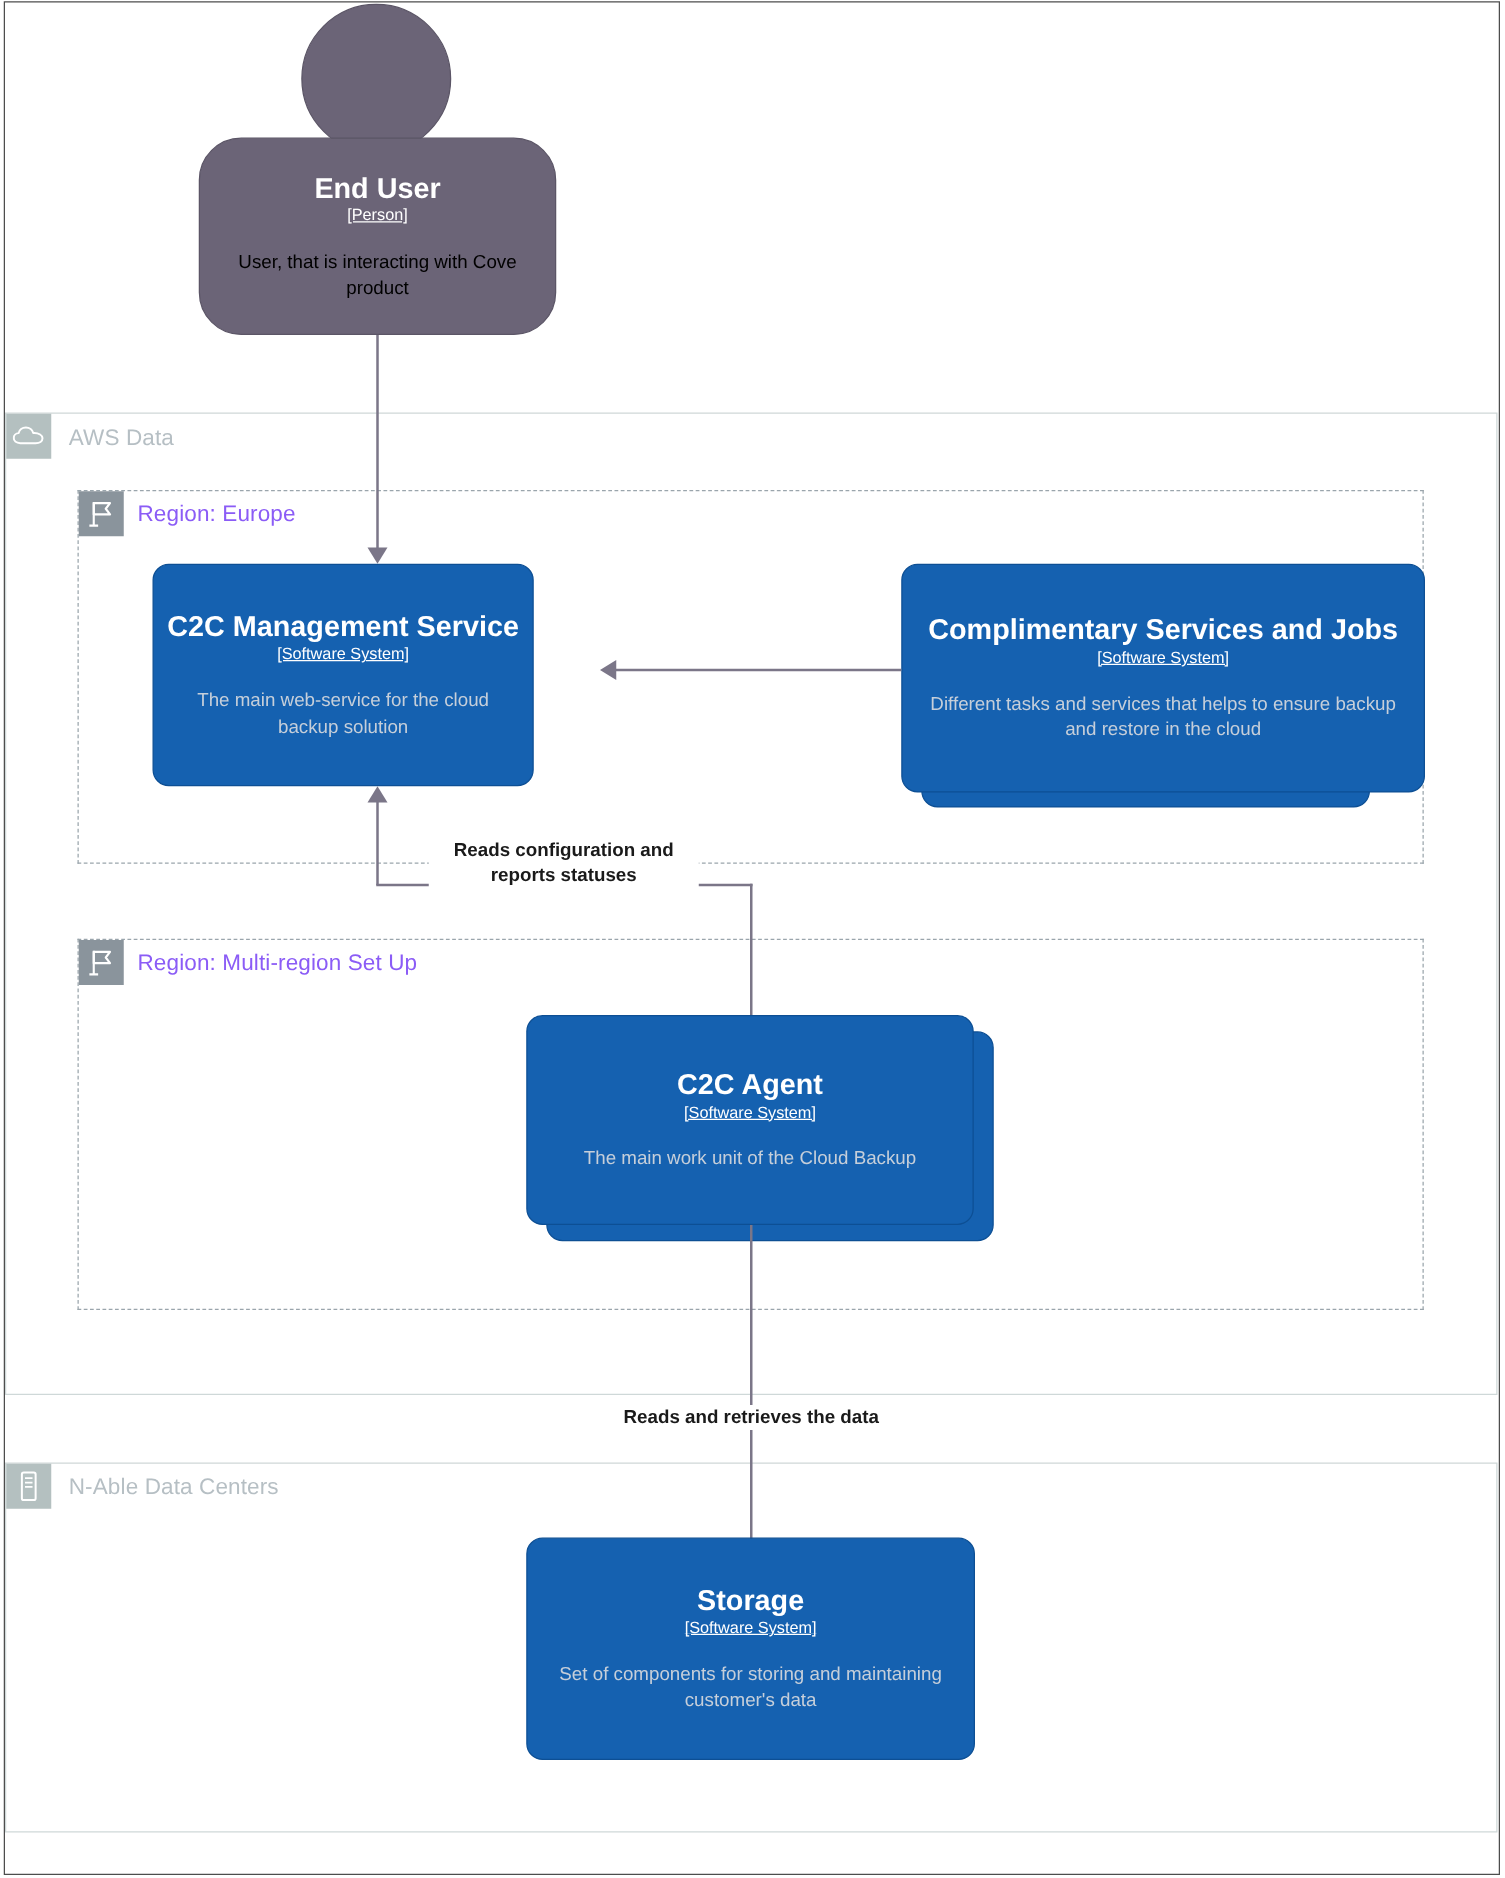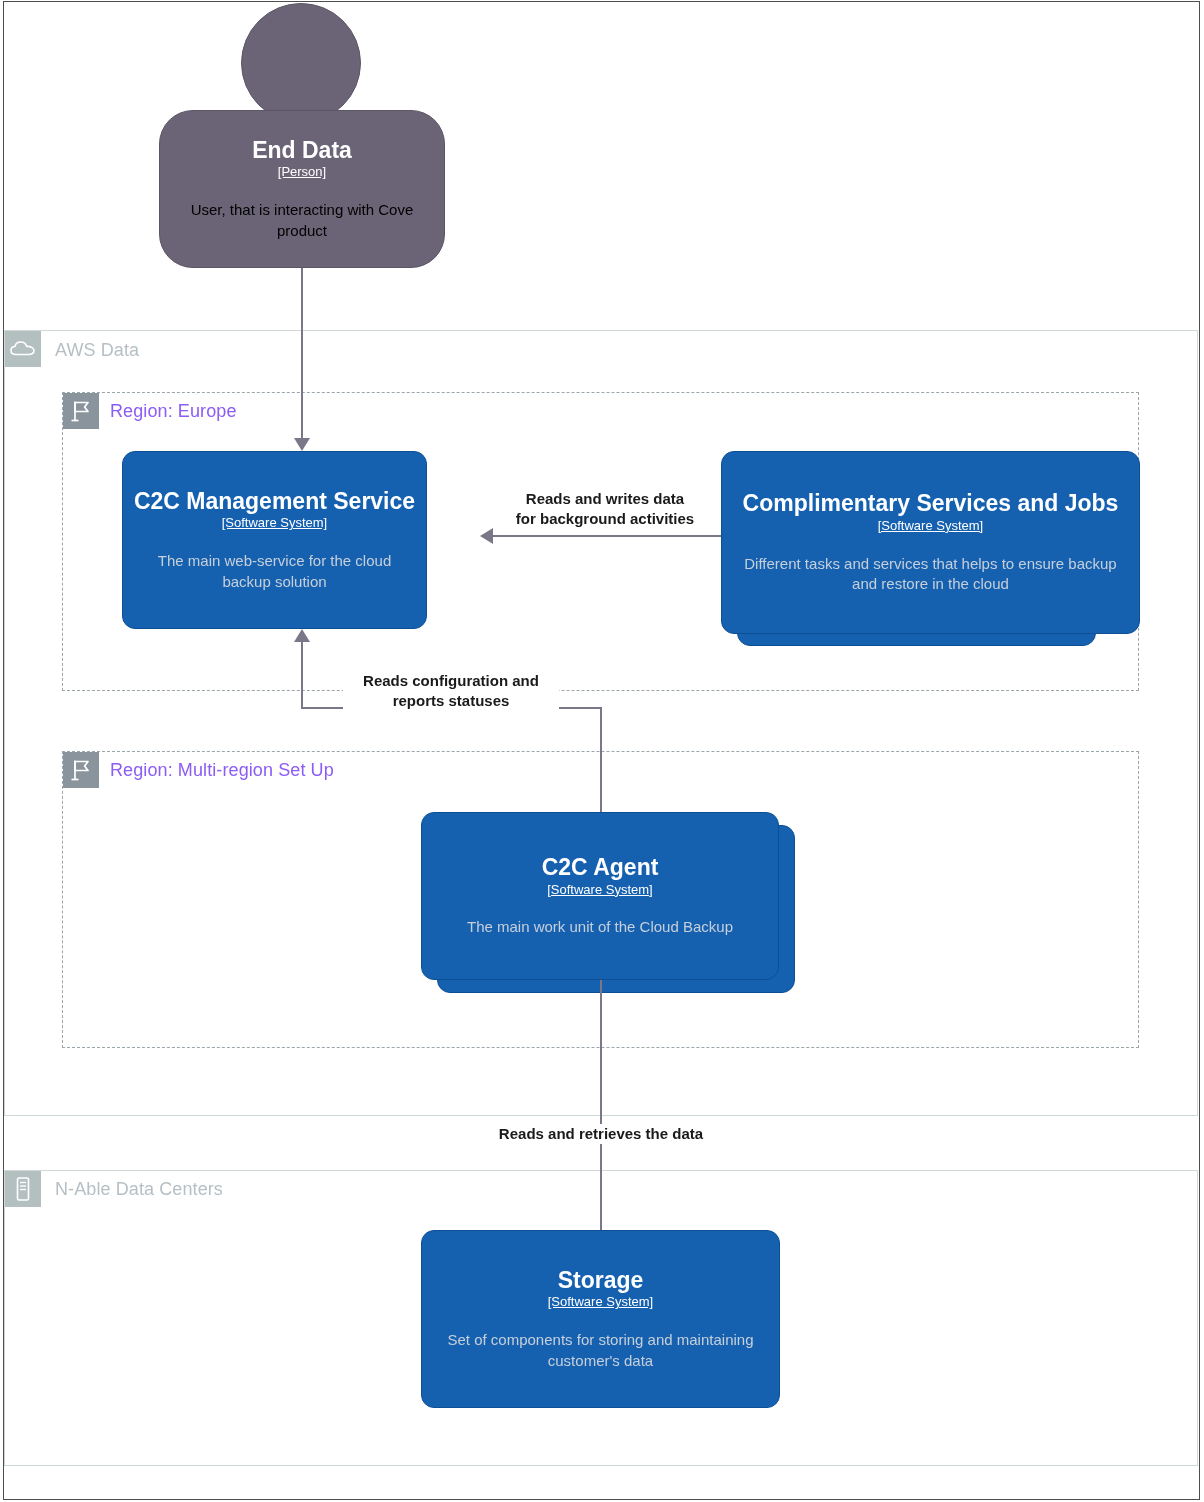--- a/index.html
+++ b/index.html
@@ -202,21 +202,21 @@
       <rect x="3.5" y="2" width="11" height="22" rx="1.5" fill="none" stroke="#ffffff" stroke-width="1.6"></rect>
       <line x1="6" y1="6.5" x2="12" y2="6.5" stroke="#ffffff" stroke-width="1.4"></line>
       <line x1="6" y1="10" x2="12" y2="10" stroke="#ffffff" stroke-width="1.4"></line>
       <line x1="6" y1="13.5" x2="12" y2="13.5" stroke="#ffffff" stroke-width="1.4"></line>
     </svg>
   </div>
   <div class="boundary-label" style="left:55px; top:1179px;">N-Able Data Centers</div>
 
   <div class="person-head" style="left:241px; top:3px; width:120px; height:120px;"></div>
   <div class="node person-body" style="left:159px; top:110px; width:286px; height:158px;">
-    <div class="n-title">End Data</div>
+    <div class="n-title">End User</div>
     <div class="n-type">[Person]</div>
     <div class="n-desc">User, that is interacting with Cove product</div>
   </div>
 
   <div class="conn conn-v" style="left:301px; top:268px; height:173px;"></div>
   <div class="arrowhead arrow-down" style="left:294px; top:438px;"></div>
 
   <div class="node system" style="left:122px; top:451px; width:305px; height:178px;">
     <div class="n-title">C2C Management Service</div>
     <div class="n-type">[Software System]</div>
@@ -225,22 +225,20 @@
 
   <div class="system-shadow" style="left:737px; top:463px; width:359px; height:183px;"></div>
   <div class="node system" style="left:721px; top:451px; width:419px; height:183px;">
     <div class="n-title">Complimentary Services and Jobs</div>
     <div class="n-type">[Software System]</div>
     <div class="n-desc">Different tasks and services that helps to ensure backup and restore in the cloud</div>
   </div>
 
   <div class="conn conn-h" style="left:492px; top:535px; width:229px;"></div>
   <div class="arrowhead arrow-left" style="left:480px; top:528px;"></div>
-  <div class="edge-label" style="left:505px; top:489px; width:200px;">Reads and writes data
-for background activities</div>
 
   <div class="conn conn-v" style="left:600px; top:812px; height:-0px;"></div>
   <div class="conn conn-v" style="left:600px; top:707px; height:106px;"></div>
   <div class="conn conn-h" style="left:301px; top:707px; width:301px;"></div>
   <div class="conn conn-v" style="left:301px; top:641px; height:67px;"></div>
   <div class="arrowhead arrow-up" style="left:294px; top:629px;"></div>
   <div class="edge-label" style="left:343px; top:671px; width:216px;">Reads configuration and
 reports statuses</div>
 
   <div class="system-shadow" style="left:437px; top:825px; width:358px; height:168px;"></div>

